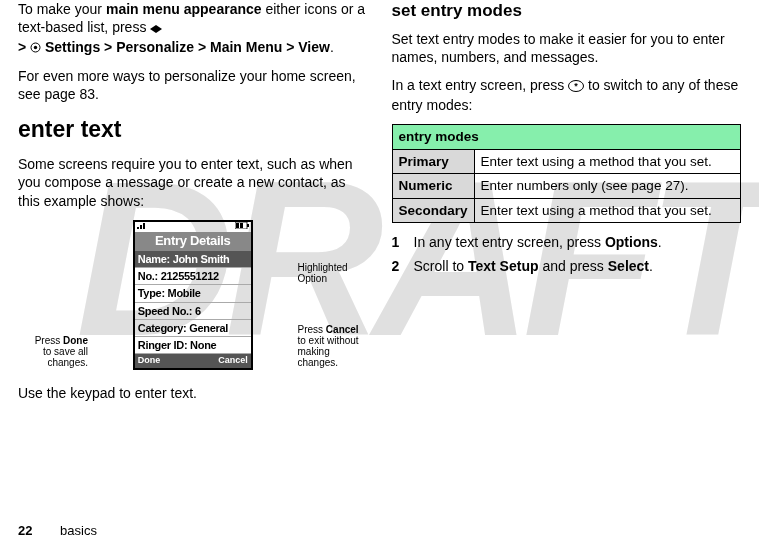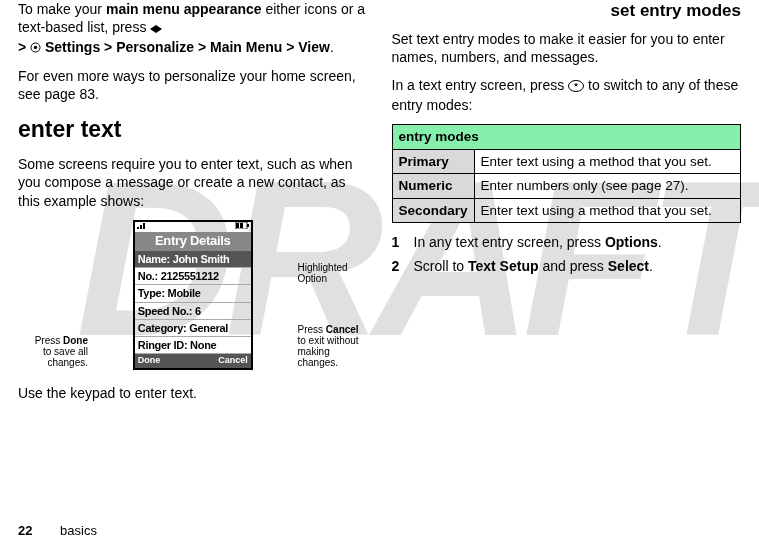--- a/index.html
+++ b/index.html
@@ -45,21 +45,20 @@
   p { margin-bottom: 10px; }
   .bold { font-weight: bold; }
   .narrow { font-family: "Arial Narrow", Arial, sans-serif; font-stretch: condensed; }
   .heading {
     font-size: 23px;
     margin: 12px 0 10px 0;
   }
   .sub-heading {
     font-size: 17px;
     margin-bottom: 8px;
-    text-align: right;
   }
   .dot-icon, .gear-icon, .star-icon {
     display: inline-block;
     vertical-align: middle;
   }
   
   .phone-fig {
     display: flex;
     align-items: center;
     justify-content: center;

